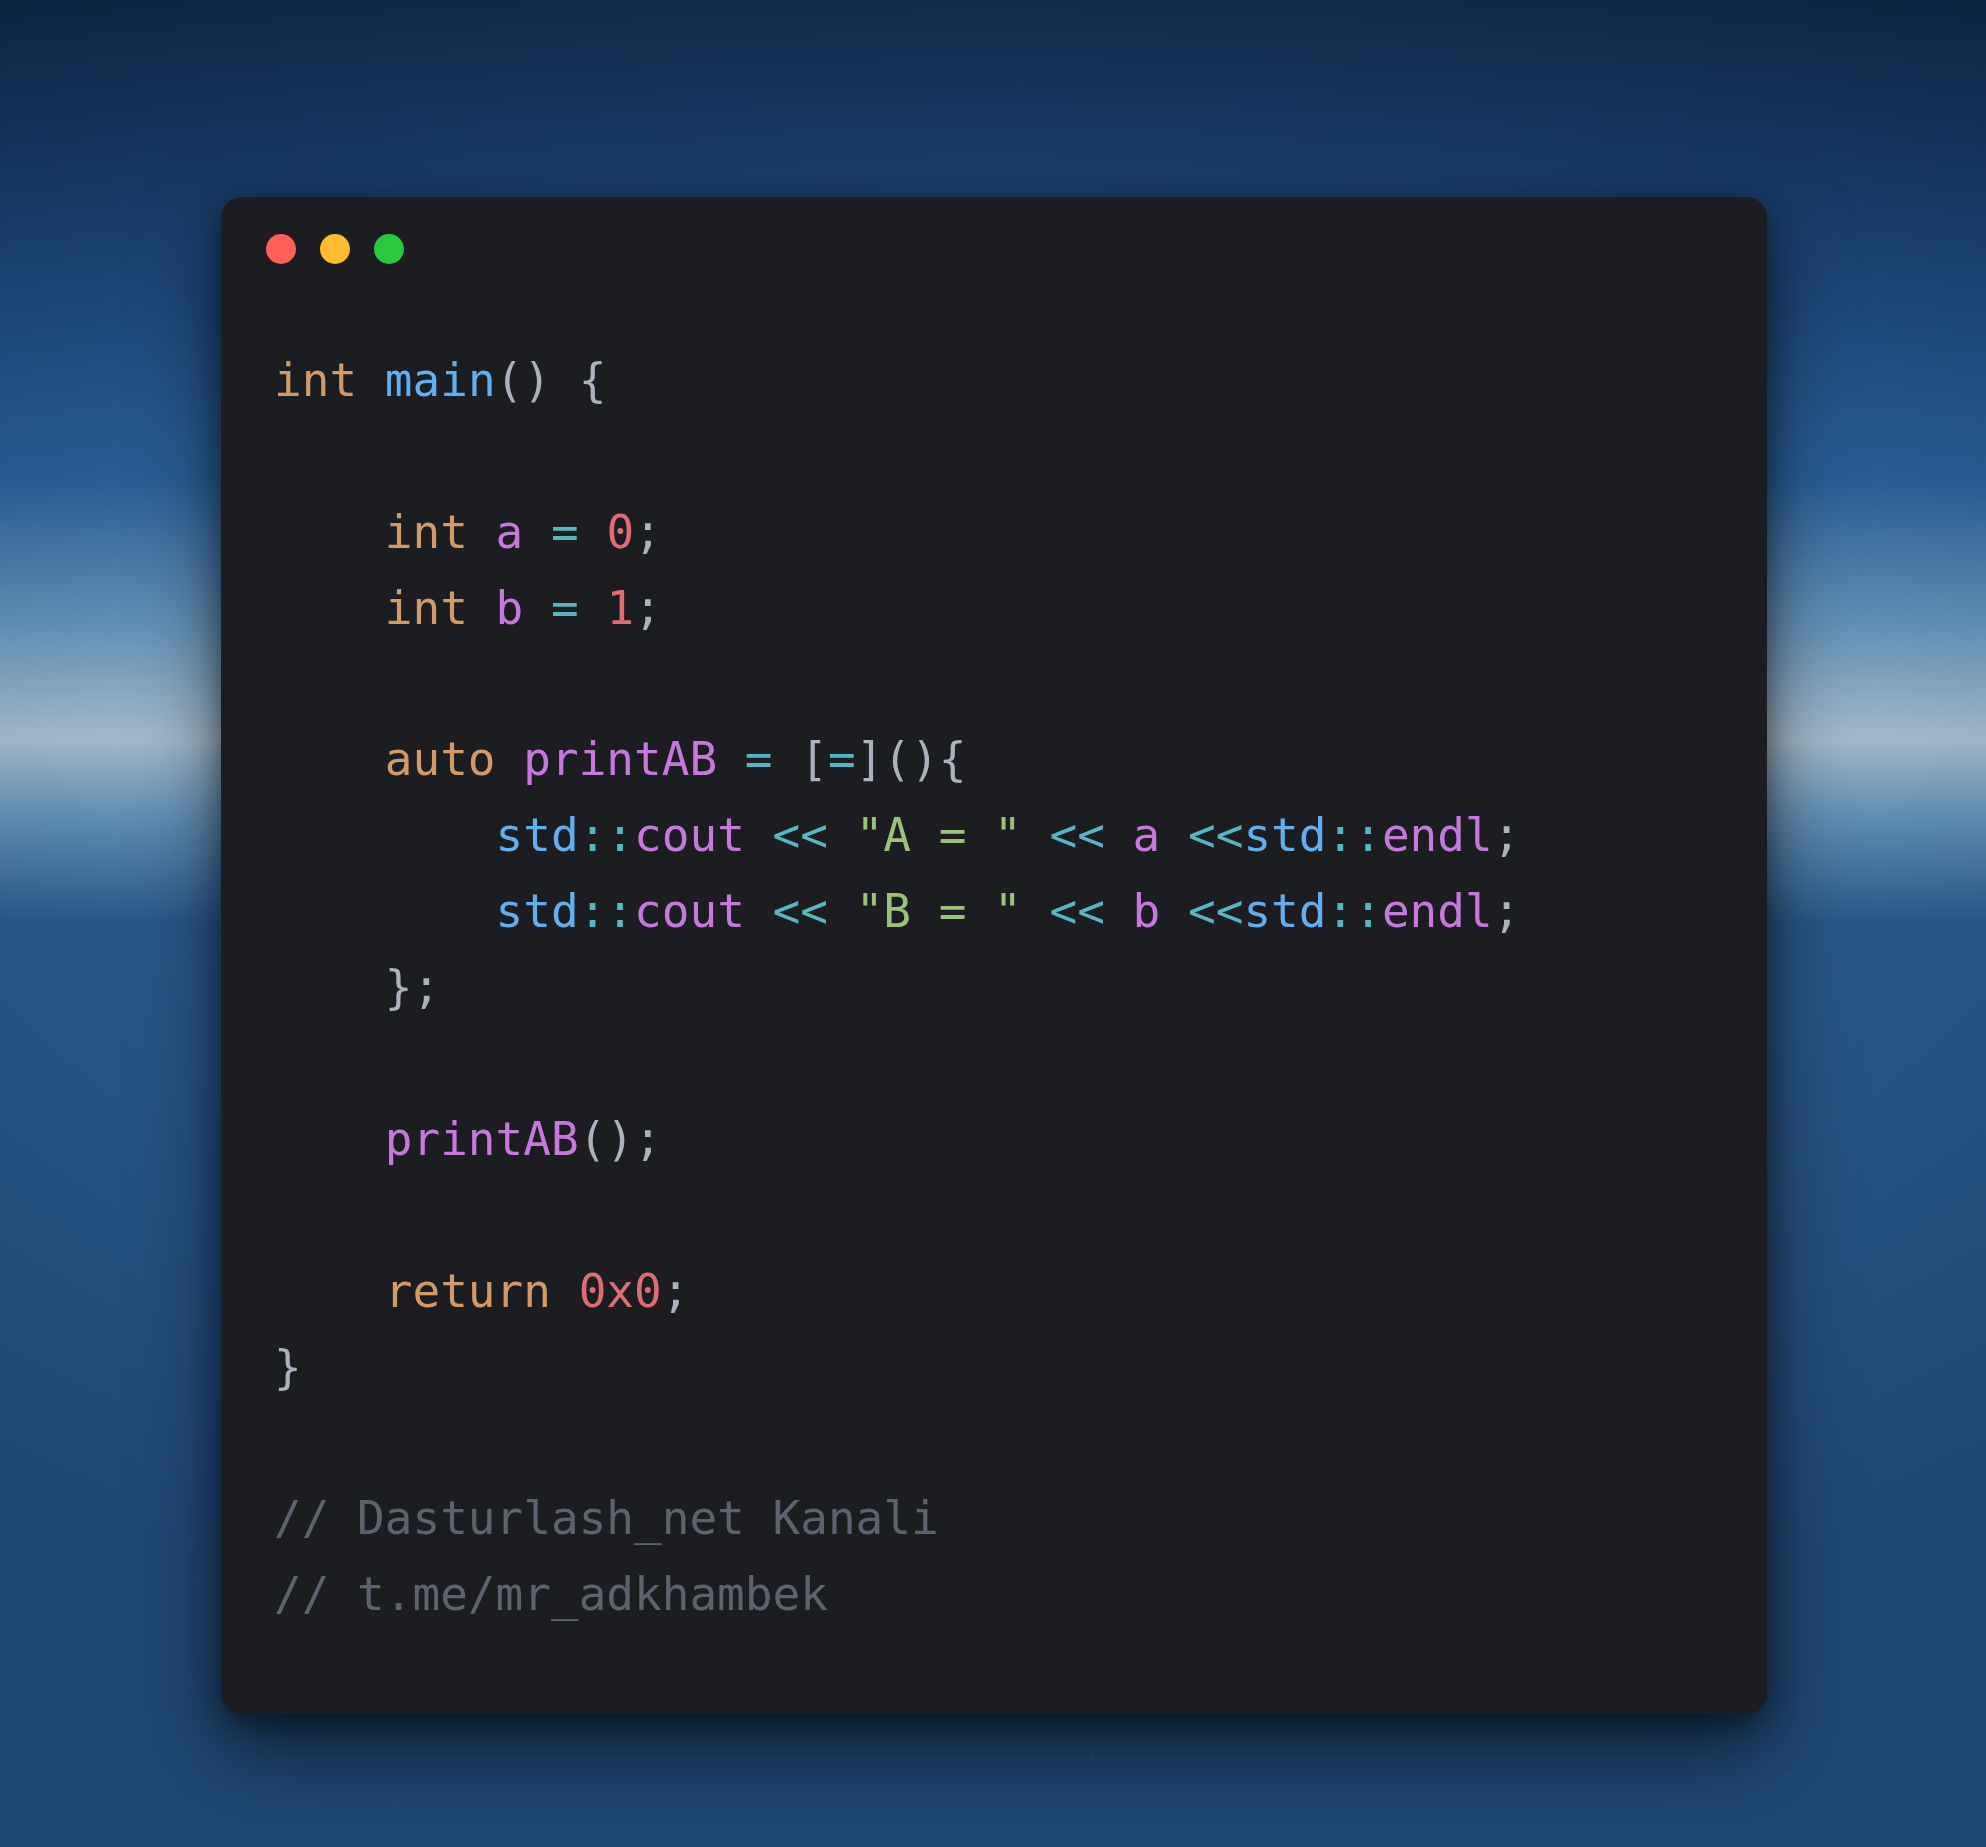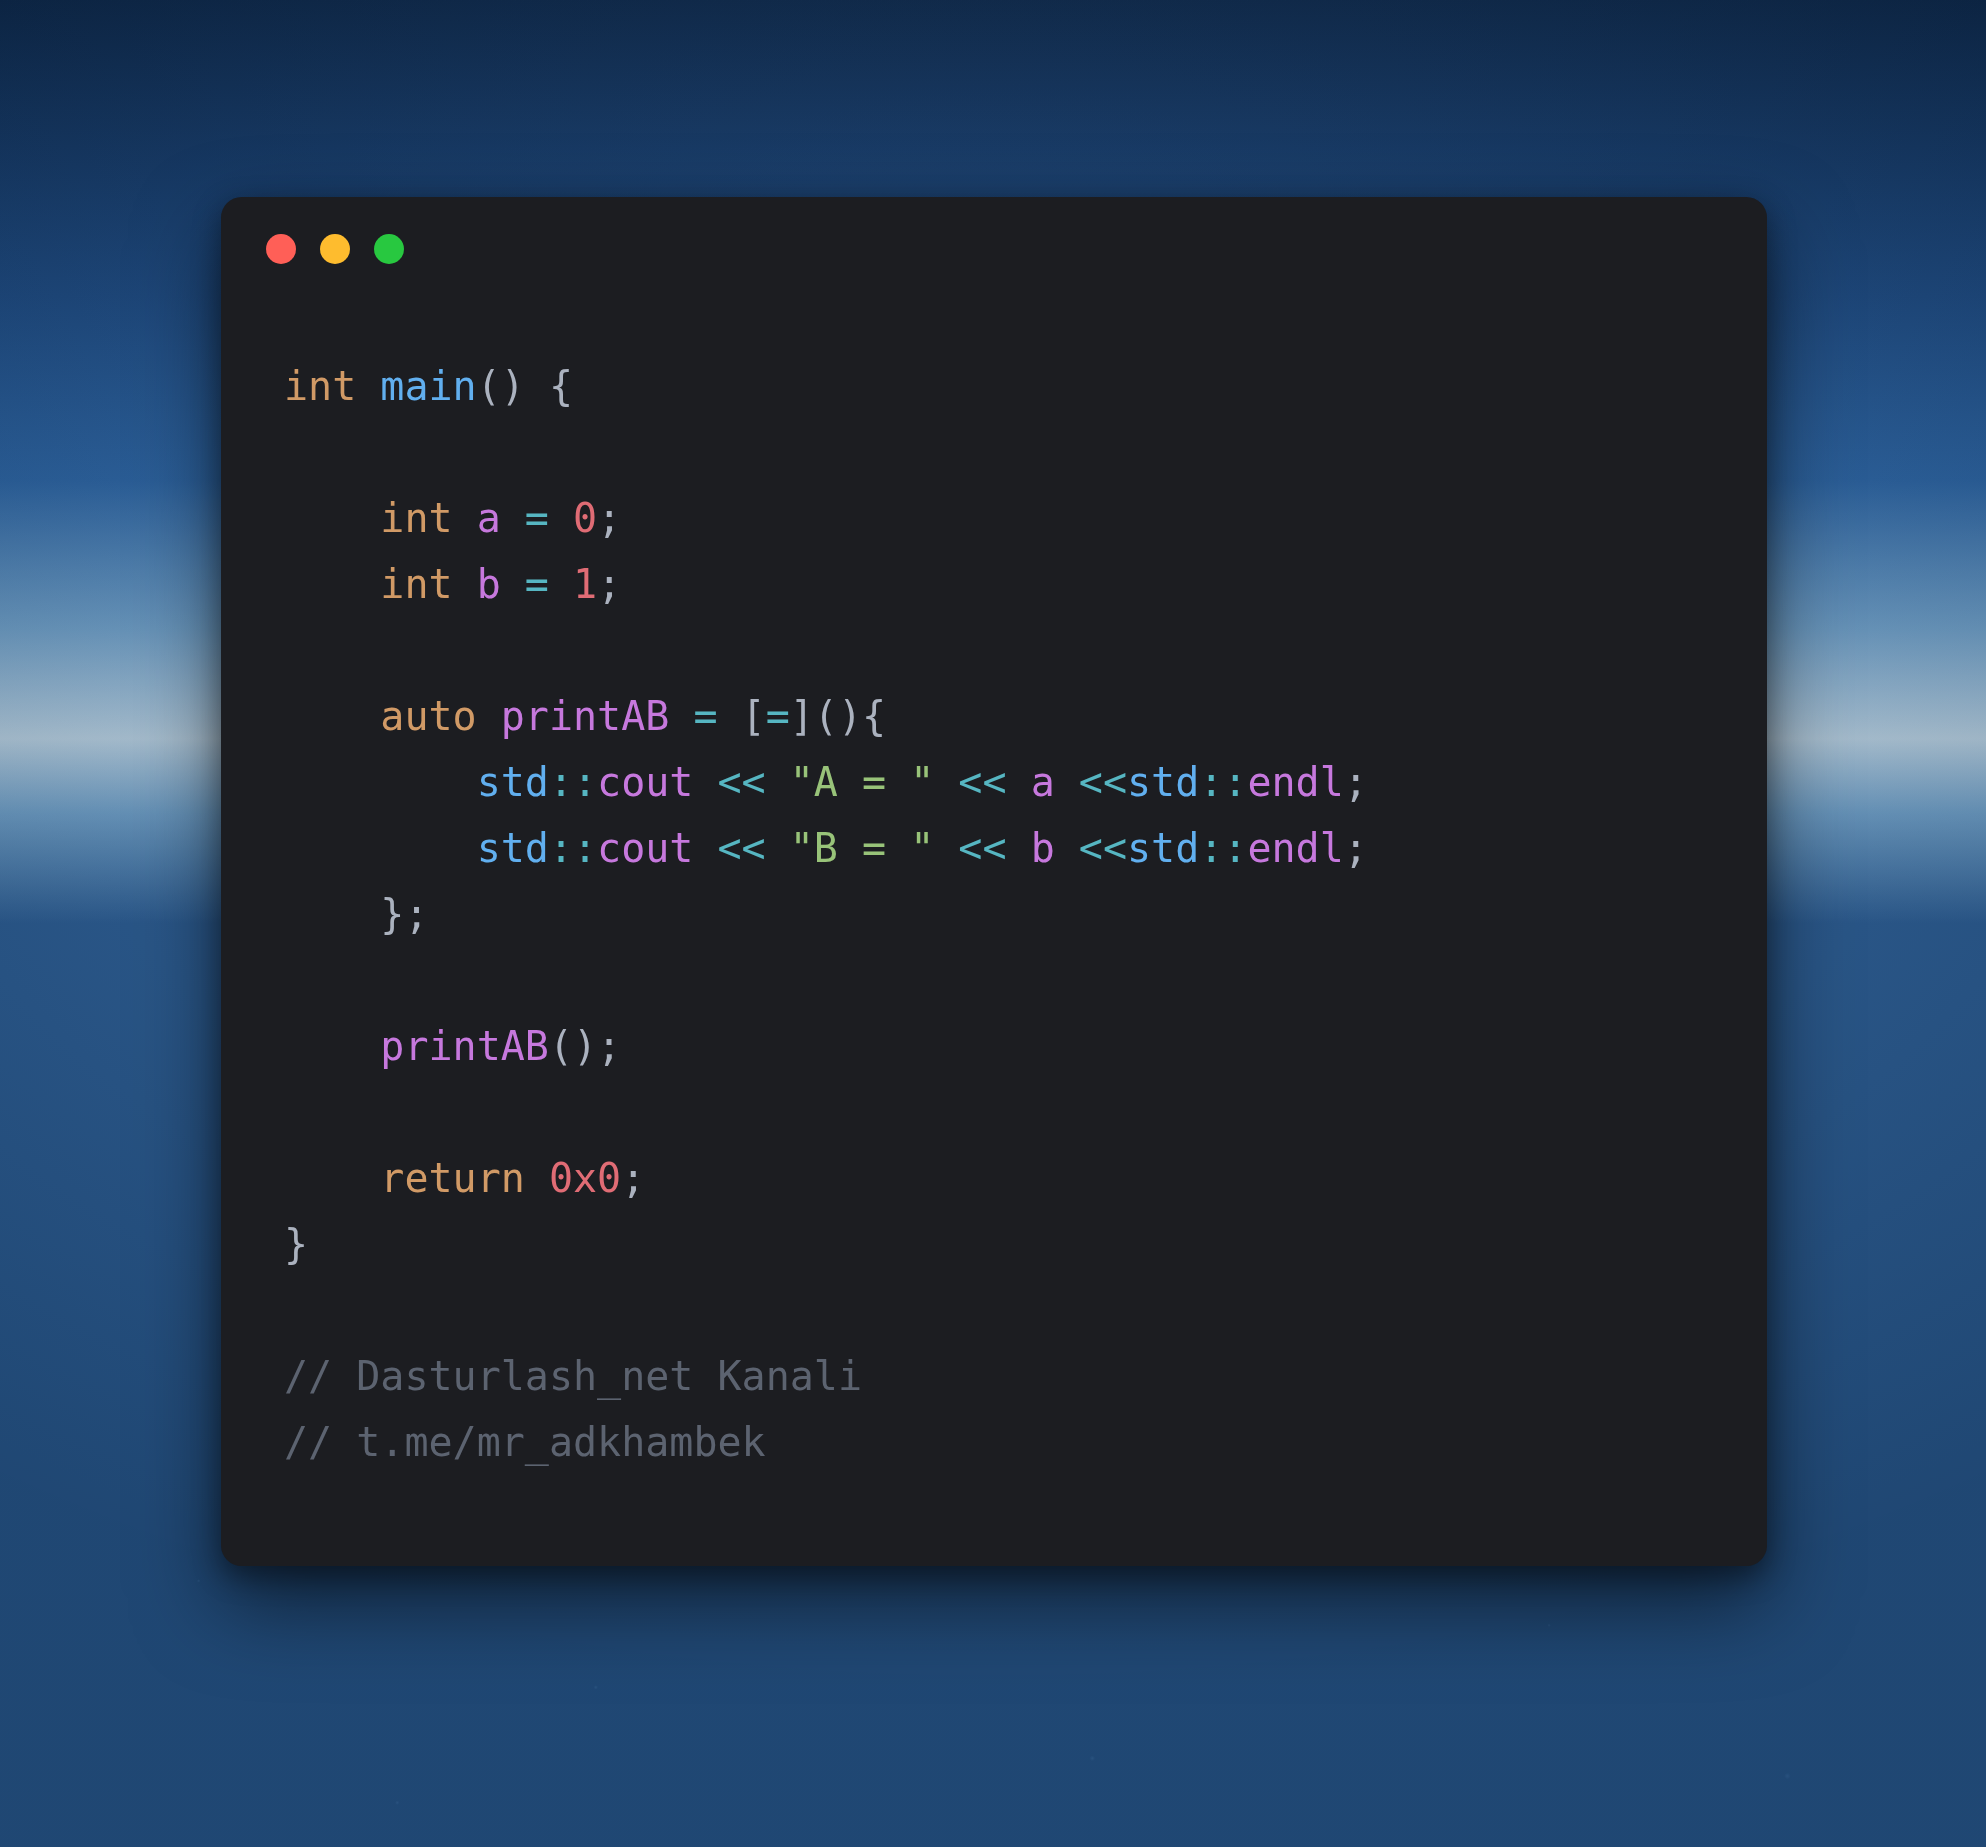--- a/index.html
+++ b/index.html
@@ -82,22 +82,22 @@
   }
   .tl-close   { background: #ff5f57; }
   .tl-min     { background: #febc2e; }
   .tl-zoom    { background: #28c840; }
 
   .code-area {
     padding: 37px 47px 75px 47px;
   }
 
   pre.code {
-    margin: 16px;
-    font-size: 40px;
+    margin: 6px;
+    font-size: 46px;
     line-height: 1.65;
     color: #c8ccd4;
     white-space: pre;
   }
 
   
   .tok-key   { color: #d19a66; }   
   .tok-fn    { color: #61afef; }   
   .tok-id    { color: #c678dd; }   
   .tok-op    { color: #56b6c2; }   

